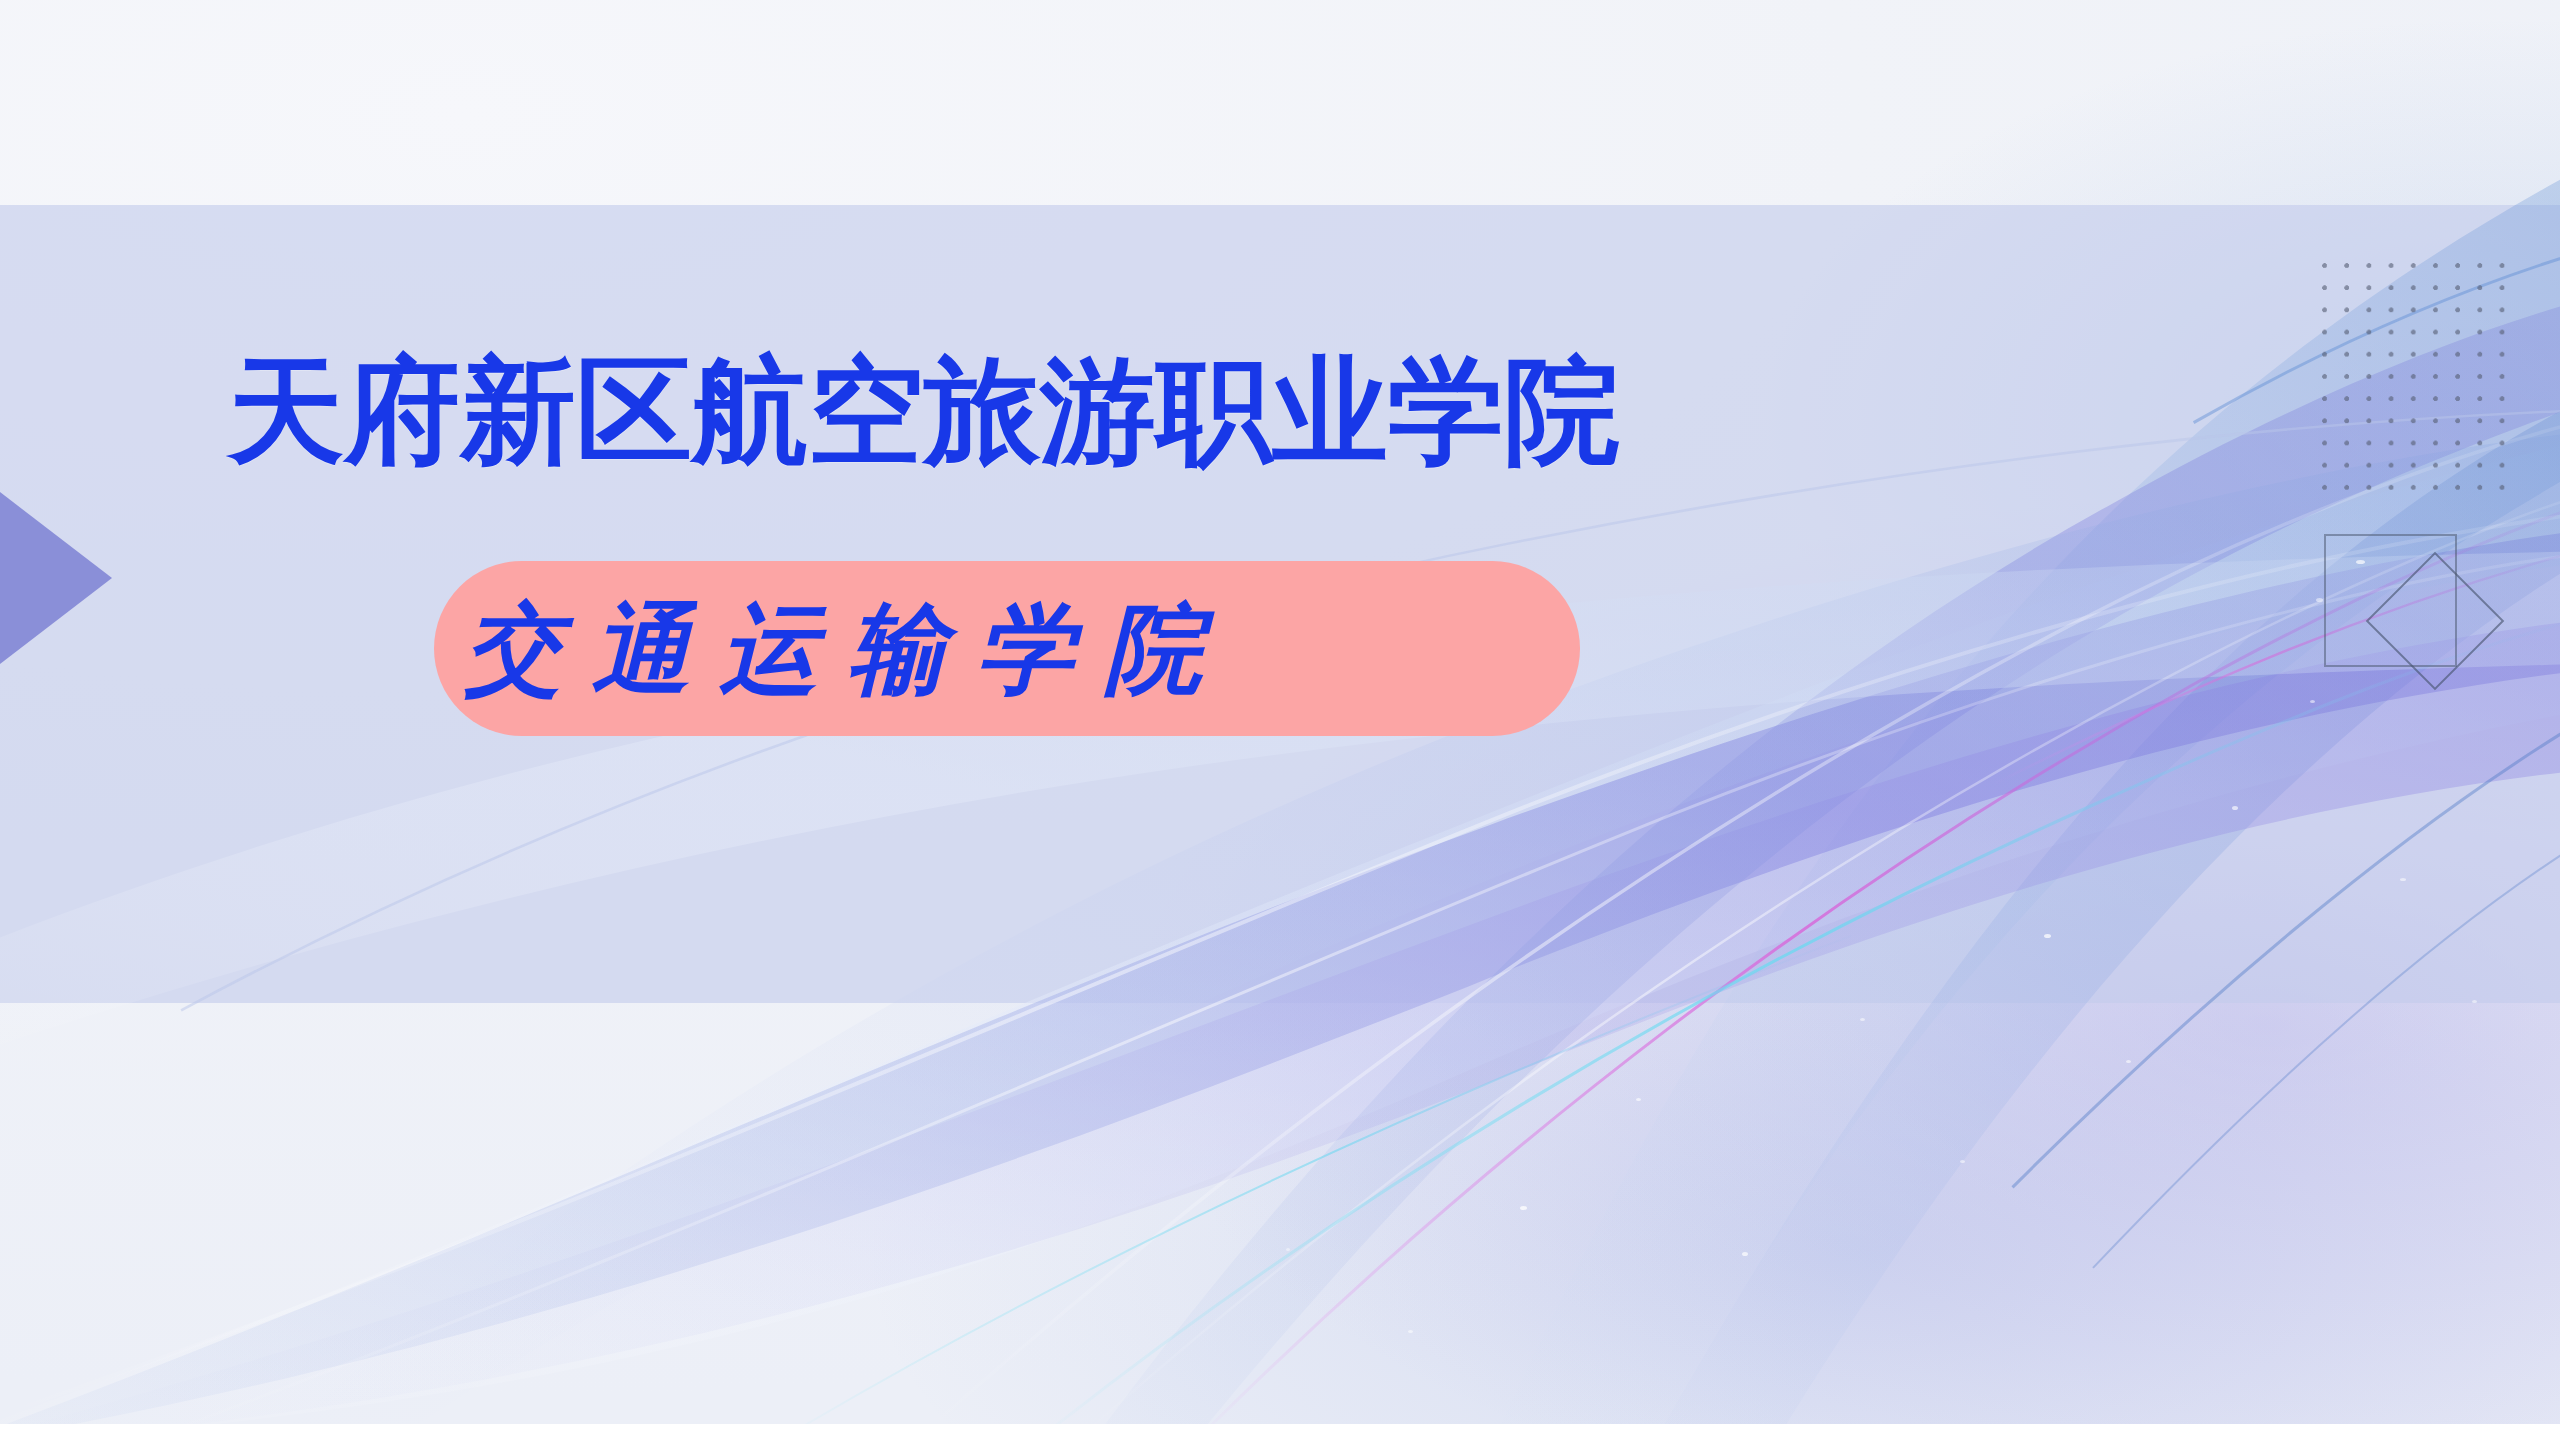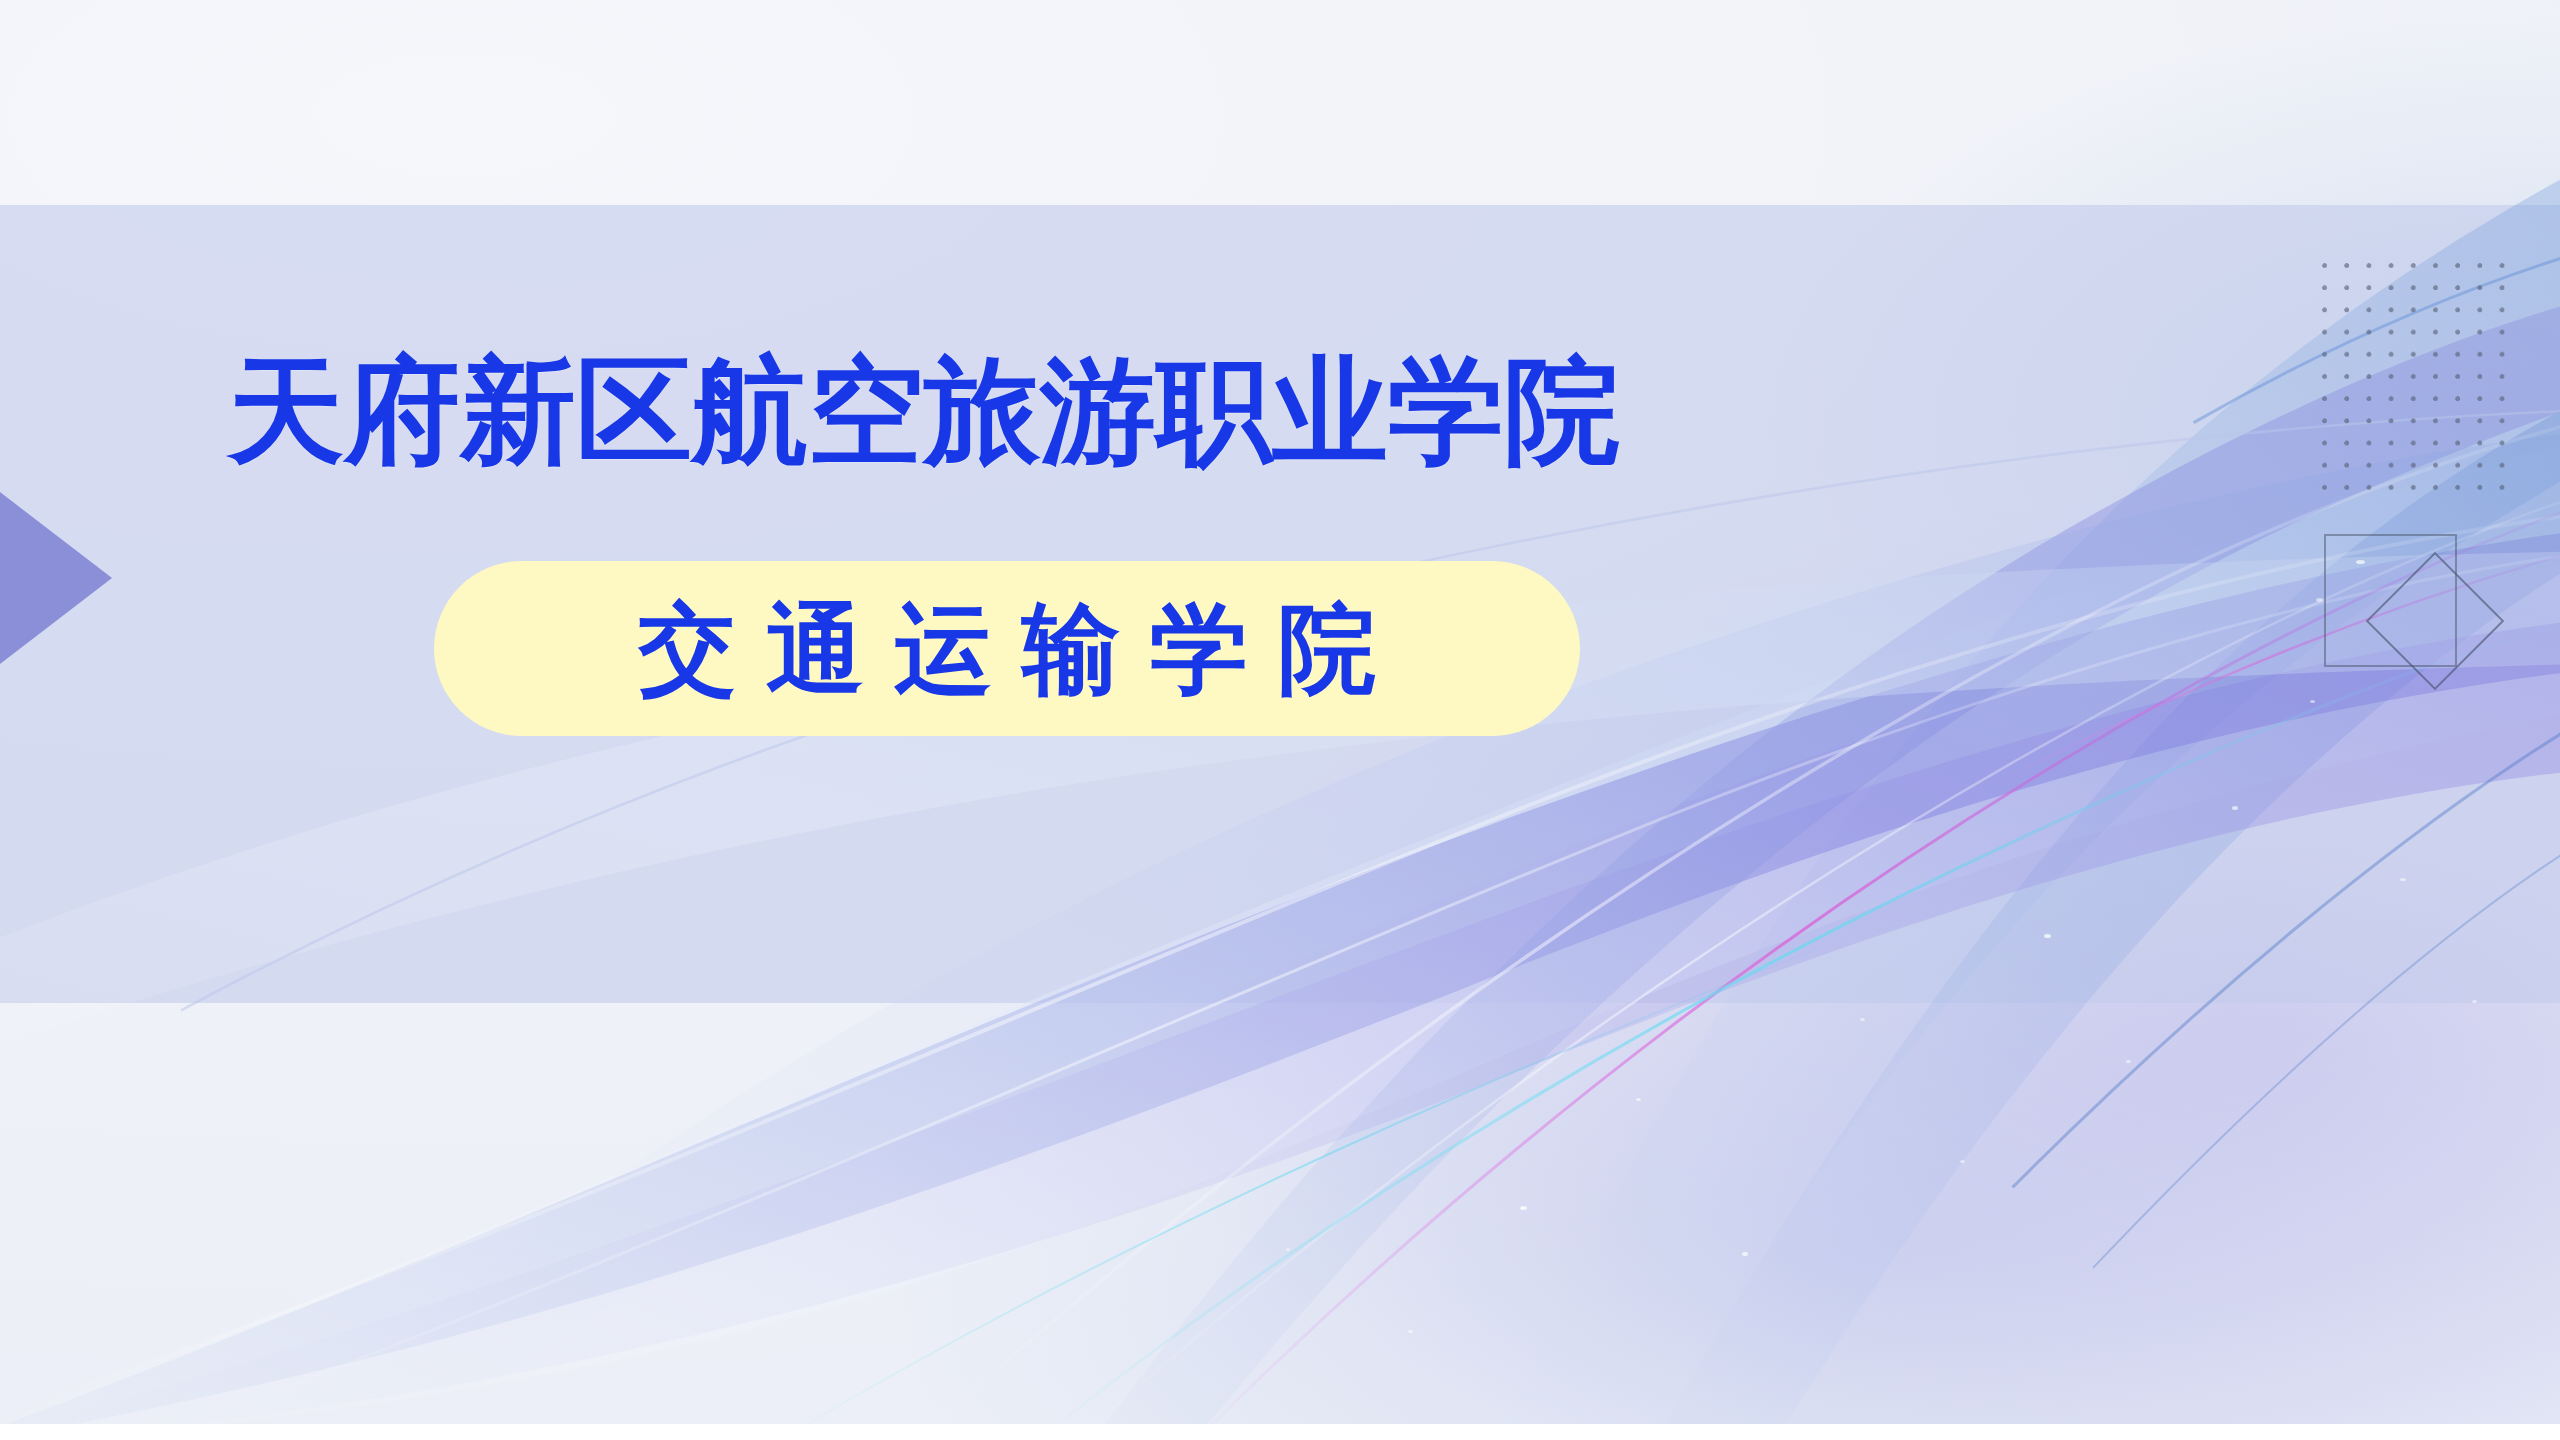--- a/index.html
+++ b/index.html
@@ -116,25 +116,26 @@
     font-family: "DejaVu Serif", "Liberation Serif", serif;
     text-shadow: 0 1px 0 rgba(255,255,255,0.25);
   }
   .badge {
     position: absolute;
     left: 434px;
     top: 561px;
     width: 1146px;
     height: 175px;
     border-radius: 90px;
-    background: #fef9c3;
+    background: #fca5a5;
     display: flex;
     align-items: center;
-    justify-content: center;
+    justify-content: flex-start;
     box-sizing: border-box;
+    font-style: italic;
   }
   .badge-text {
     font-size: 98px;
     line-height: 1;
     font-weight: 700;
     color: #1838e8;
     letter-spacing: 30px;
     text-indent: 30px;
     white-space: nowrap;
     font-family: "DejaVu Serif", "Liberation Serif", serif;

